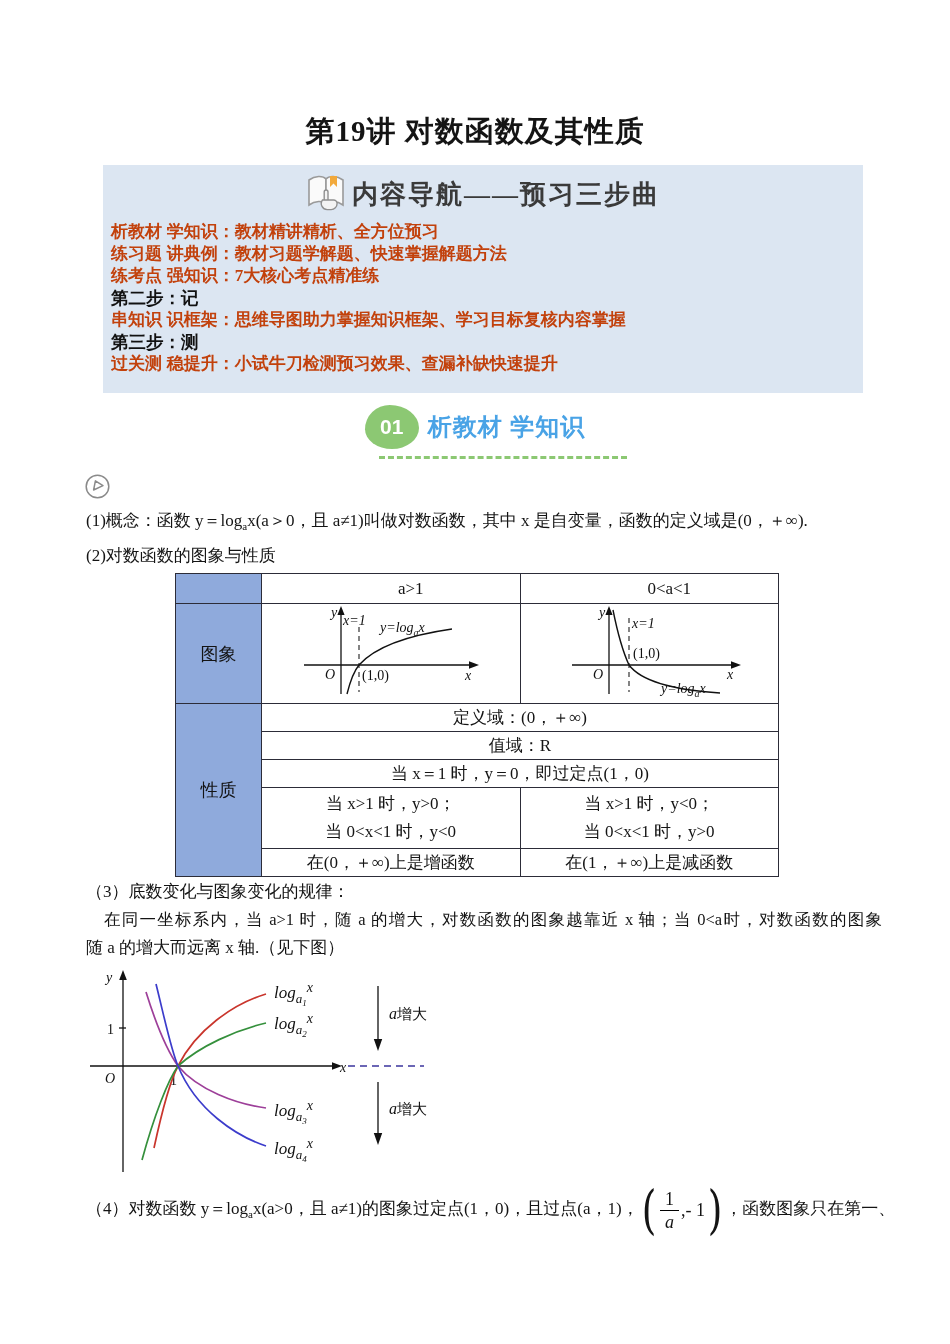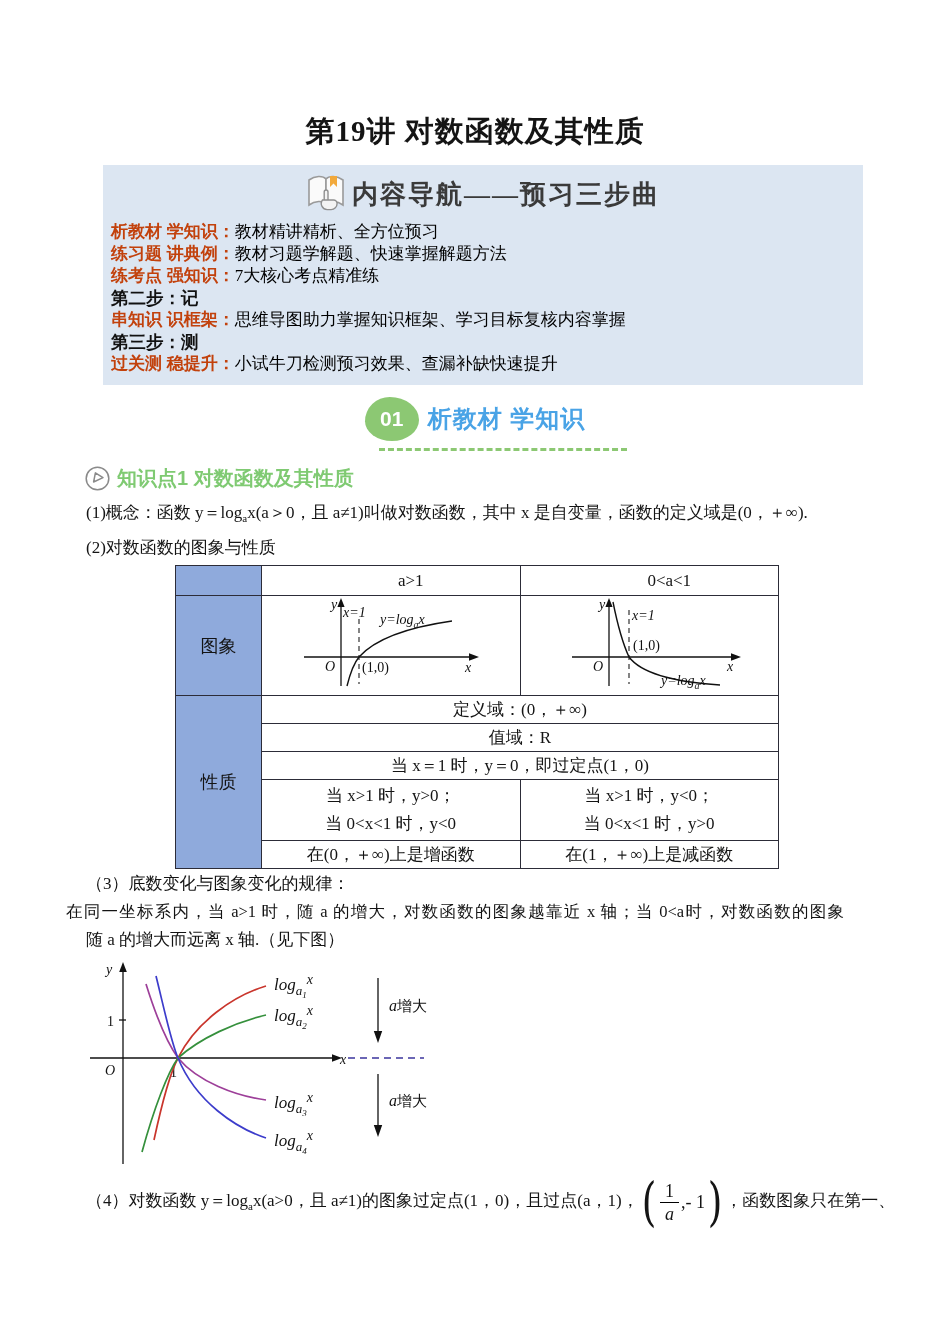--- a/index.html
+++ b/index.html
@@ -22,21 +22,21 @@
     letter-spacing: 1px;
     margin-bottom: 13px;
     font-family: "Liberation Serif", "DejaVu Serif", serif;
   }
 
   
   .nav-panel {
     margin-left: 103px;
     width: 760px;
     background: #dce6f2;
-    padding: 6px 10px 10px 8px;
+    padding: 6px 10px 18px 8px;
   }
   .nav-banner {
     display: flex;
     align-items: center;
     justify-content: center;
     gap: 2px;
     margin: 2px 0 6px 0;
   }
   .nav-banner-text {
     font-size: 26px;
@@ -50,21 +50,21 @@
     font-size: 17.5px;
     line-height: 22px;
     color: #111;
   }
   .step-item { line-height: 22px; font-size: 17px; }
   .step-item .lbl {
     font-family: "Liberation Sans", "DejaVu Sans", sans-serif;
     font-weight: bold;
     color: #c2410c;
   }
-  .step-item .desc { color: #000000; }
+  .step-item .desc { color: #c2410c; font-weight: bold; }
 
   
   .section-row { display: flex; justify-content: center; margin-top: 12px; }
   .badge-wrap { position: relative; display: flex; align-items: center; gap: 9px; padding-bottom: 10px; }
   .badge {
     display: inline-flex; align-items: center; justify-content: center;
     width: 54px; height: 44px;
     background: #8cc873;
     color: #fff;
     font-family: "Liberation Sans", "DejaVu Sans", sans-serif;
@@ -86,21 +86,21 @@
   .kp-heading { display: flex; align-items: center; gap: 6px; margin: 14px 0 6px 84px; }
   .kp-title {
     font-family: "Liberation Sans", "DejaVu Sans", sans-serif;
     font-weight: bold; font-size: 20px; color: #7fca72;
   }
 
   
   .para { margin-left: 86px; font-size: 17px; line-height: 29px; }
   .para sub { font-size: 11px; }
   .rule-line1 {
-    margin-left: 66px; width: 778px;
+    margin-left: 104px; width: 778px;
     font-size: 16.5px; line-height: 28px;
     text-align: justify; text-align-last: justify;
   }
   .rule-line2 { margin-left: 86px; font-size: 17px; line-height: 28px; }
 
   
   table.prop-table {
     border-collapse: collapse;
     margin: 3px 0 0 175px;
     table-layout: fixed;
@@ -176,21 +176,20 @@
       <span class="badge-title">析教材 学知识</span>
       <span class="dashed-underline"></span>
     </div>
   </div>
 
   <div class="kp-heading">
     <svg width="27" height="27" viewBox="0 0 27 27">
       <circle cx="13.5" cy="13.5" r="11.3" fill="none" stroke="#8a8a8a" stroke-width="1.5"></circle>
       <path d="M9.6 17 L19 12.6 L11.4 7.8 Z" fill="none" stroke="#8a8a8a" stroke-width="1.5" stroke-linejoin="round"></path>
     </svg>
-    <span class="kp-title">知识点1 对数函数及其性质</span>
   </div>
 
   <p class="para"><span>(1)概念：函数 y＝log</span><sub>a</sub><span>x(a＞0，且 a≠1)叫做对数函数，其中 x 是自变量，函数的定义域是(0，＋∞).</span></p>
 
   <p class="para">(2)对数函数的图象与性质</p>
 
   <table class="prop-table">
     <tbody>
         <tr class="hdr">
       <td class="rowlbl"></td>

